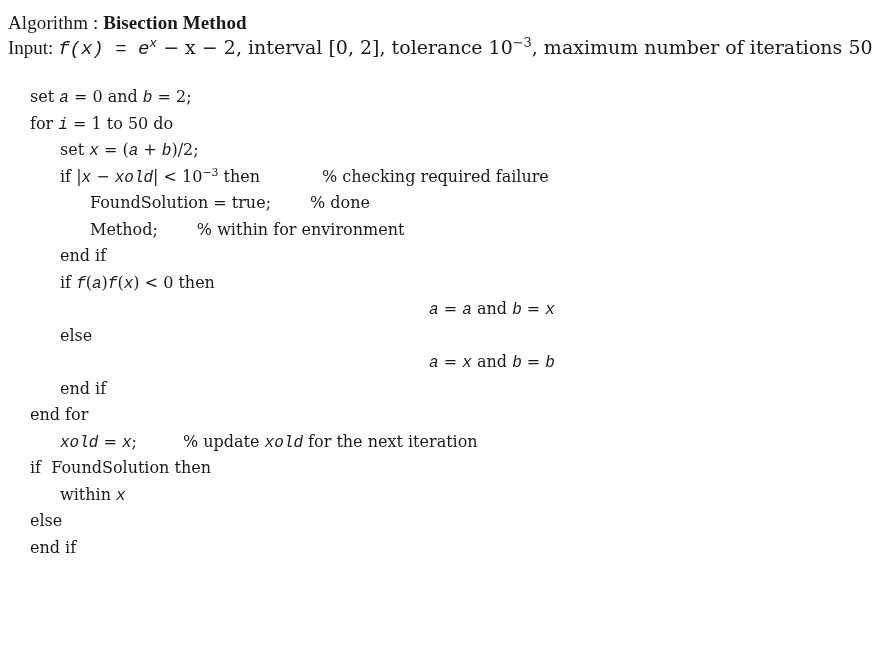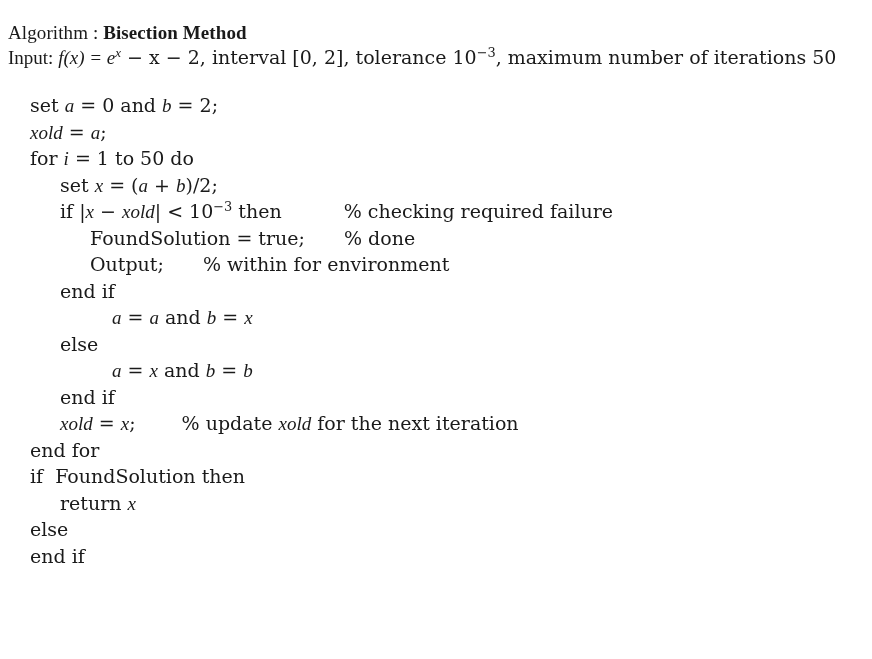--- a/index.html
+++ b/index.html
@@ -11,51 +11,51 @@
     width: 872px;
     height: 659px;
     font-family: "Liberation Serif", serif;
     color: #1a1a1a;
     overflow: hidden;
   }
   .page {
     position: relative;
     width: 872px;
     height: 473px;
-    padding: 20px 0 0 8px;
+    padding: 10px 0 0 8px;
     box-sizing: border-box;
   }
   .hdr-line {
     font-size: 19px;
     line-height: 25px;
     white-space: nowrap;
   }
   .hdr-line.title { letter-spacing: 0.1px; }
   .bold { font-weight: bold; }
   .math {
-    font-family: Liberation Serif, serif;
+    font-family: Liberation Mono, monospace;
     font-style: italic;
   }
   .upr {
     font-family: "DejaVu Serif", serif;
     font-style: normal;
   }
   .body-block {
     margin-top: 22px;
-    font-size: 19px;
+    font-size: 16px;
     line-height: 26.5px;
   }
   .ln {
     white-space: pre;
     height: 26.5px;
   }
   .i0 { padding-left: 22px; }
   .i1 { padding-left: 52px; }
   .i2 { padding-left: 82px; }
-  .i3 { padding-left: 104px; }
+  .i3 { padding-left: 104px; text-align: center; }
   .cmt {
     display: inline-block;
   }
   sup {
     font-size: 0.68em;
     vertical-align: super;
     line-height: 0;
   }
   .kw { font-weight: normal; }
 </style>
@@ -72,50 +72,50 @@
   <div class="hdr-line">
     <span>Input:</span>
     <span class="math">f(x) = e</span><sup class="math">x</sup><span class="upr"> − x − 2, interval [0, 2], tolerance 10</span><sup class="upr">−3</sup><span class="upr">, maximum number of iterations 50</span>
   </div>
 
 
   <div class="body-block">
 
     <div class="ln i0"><span class="upr">set </span><span class="math">a</span><span class="upr"> = 0 and </span><span class="math">b</span><span class="upr"> = 2;</span></div>
 
-    <div class="ln i0"><span class="math">xold</span><span class="upr"> = </span><span class="math">a</span><span class="upr">;</span></div>
 
     <div class="ln i0"><span class="upr kw">for </span><span class="math">i</span><span class="upr"> = 1 to 50 </span><span class="upr kw">do</span></div>
 
     <div class="ln i1"><span class="upr">set </span><span class="math">x</span><span class="upr"> = (</span><span class="math">a</span><span class="upr"> + </span><span class="math">b</span><span class="upr">)/2;</span></div>
 
     <div class="ln i1"><span class="upr kw">if </span><span class="upr">|</span><span class="math">x</span><span class="upr"> − </span><span class="math">xold</span><span class="upr">| &lt; 10</span><sup class="upr">−3</sup><span class="upr kw"> then</span><span class="cmt" style="padding-left:62px"><span class="upr">% checking required failure</span></span></div>
 
     <div class="ln i2"><span class="upr">FoundSolution = true;</span><span class="cmt" style="padding-left:39px"><span class="upr">% done</span></span></div>
 
-    <div class="ln i2"><span class="upr">Output;</span><span class="cmt" style="padding-left:39px"><span class="upr">% within for environment</span></span></div>
+    <div class="ln i2"><span class="upr">Method;</span><span class="cmt" style="padding-left:39px"><span class="upr">% within for environment</span></span></div>
 
     <div class="ln i1"><span class="upr kw">end if</span></div>
 
+    <div class="ln i1"><span class="upr kw">if </span><span class="math">f</span><span class="upr">(</span><span class="math">a</span><span class="upr">)</span><span class="math">f</span><span class="upr">(</span><span class="math">x</span><span class="upr">) &lt; 0 </span><span class="upr kw">then</span></div>
 
     <div class="ln i3"><span class="math">a</span><span class="upr"> = </span><span class="math">a</span><span class="upr"> and </span><span class="math">b</span><span class="upr"> = </span><span class="math">x</span></div>
 
     <div class="ln i1"><span class="upr kw">else</span></div>
 
     <div class="ln i3"><span class="math">a</span><span class="upr"> = </span><span class="math">x</span><span class="upr"> and </span><span class="math">b</span><span class="upr"> = </span><span class="math">b</span></div>
 
     <div class="ln i1"><span class="upr kw">end if</span></div>
 
+    <div class="ln i0"><span class="upr kw">end for</span></div>
+
     <div class="ln i1"><span class="math">xold</span><span class="upr"> = </span><span class="math">x</span><span class="upr">;</span><span class="cmt" style="padding-left:46px"><span class="upr">% update </span><span class="math">xold</span><span class="upr"> for the next iteration</span></span></div>
-
-    <div class="ln i0"><span class="upr kw">end for</span></div>
 
     <div class="ln i0"><span class="upr kw">if </span><span class="upr"> FoundSolution </span><span class="upr kw">then</span></div>
 
-    <div class="ln i1"><span class="upr">return </span><span class="math">x</span></div>
+    <div class="ln i1"><span class="upr">within </span><span class="math">x</span></div>
 
     <div class="ln i0"><span class="upr kw">else</span></div>
 
 
     <div class="ln i0"><span class="upr kw">end if</span></div>
 
   </div>
 </div>
 
 </body></html>

